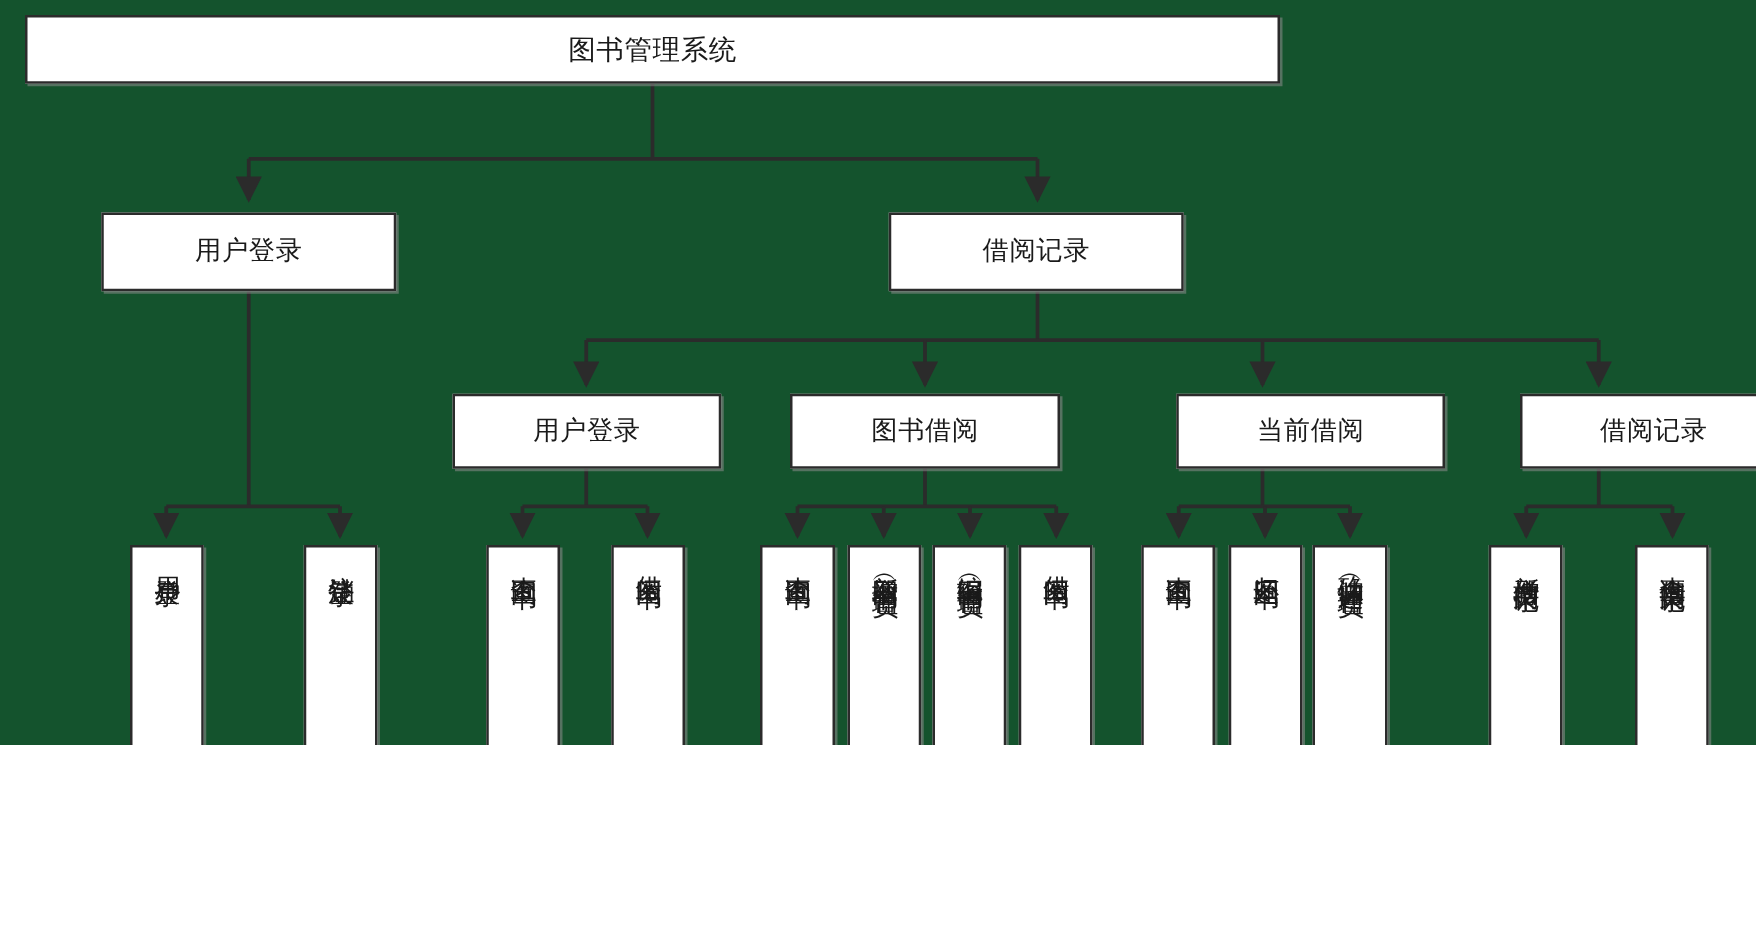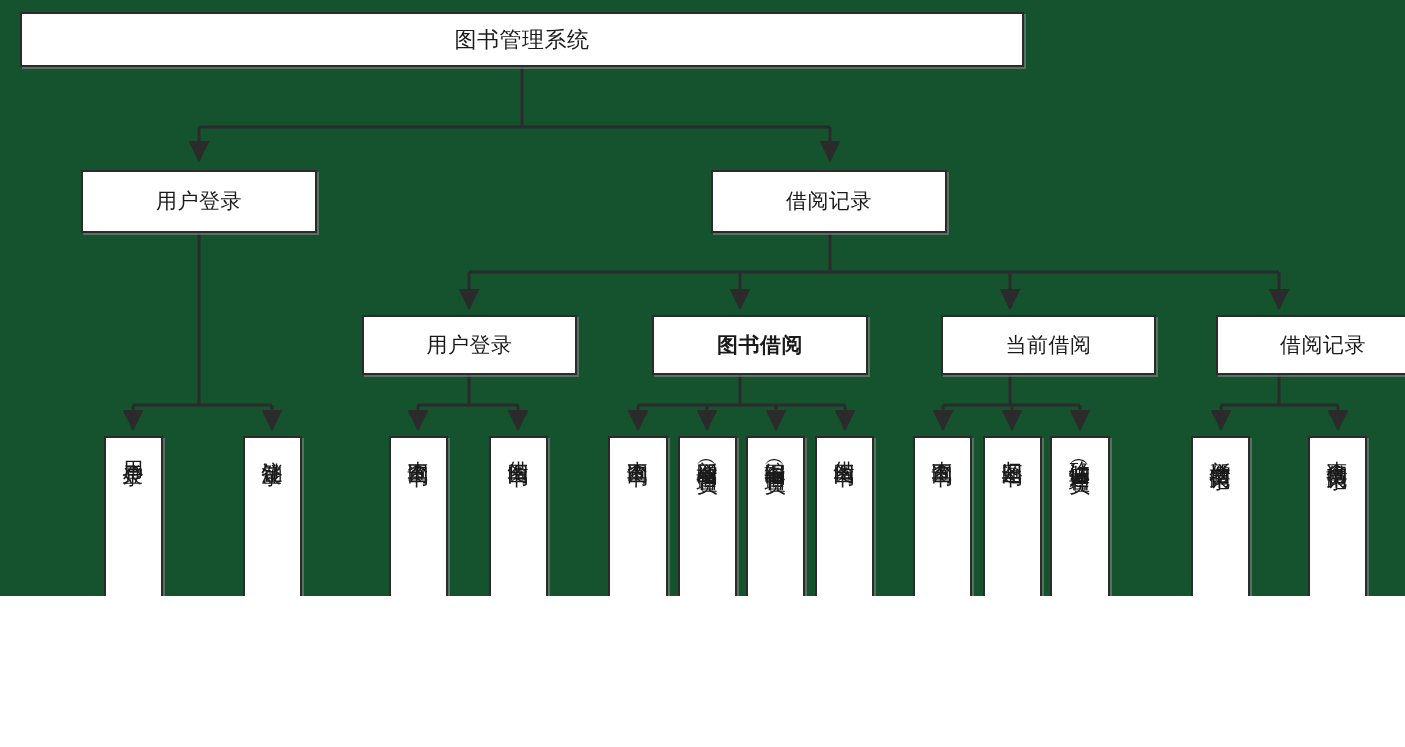--- a/index.html
+++ b/index.html
@@ -137,21 +137,21 @@
   </div>
 
   <div class="node horizontal" style="left:711px; top:170px; width:236px; height:63px;">
     <span class="node-label">借阅记录</span>
   </div>
 
   <div class="node horizontal" style="left:362px; top:315px; width:215px; height:60px;">
     <span class="node-label">用户登录</span>
   </div>
 
-  <div class="node horizontal" style="left:652px; top:315px; width:216px; height:60px;font-weight:bold;">
+  <div class="node horizontal" style="left:632px; top:315px; width:216px; height:60px;">
     <span class="node-label">图书借阅</span>
   </div>
 
   <div class="node horizontal" style="left:903px; top:315px; width:215px; height:60px;margin-left:38px;">
     <span class="node-label">当前借阅</span>
   </div>
 
   <div class="node horizontal" style="left:1172px; top:315px; width:214px; height:60px;margin-left:44px;">
     <span class="node-label">借阅记录</span>
   </div>

